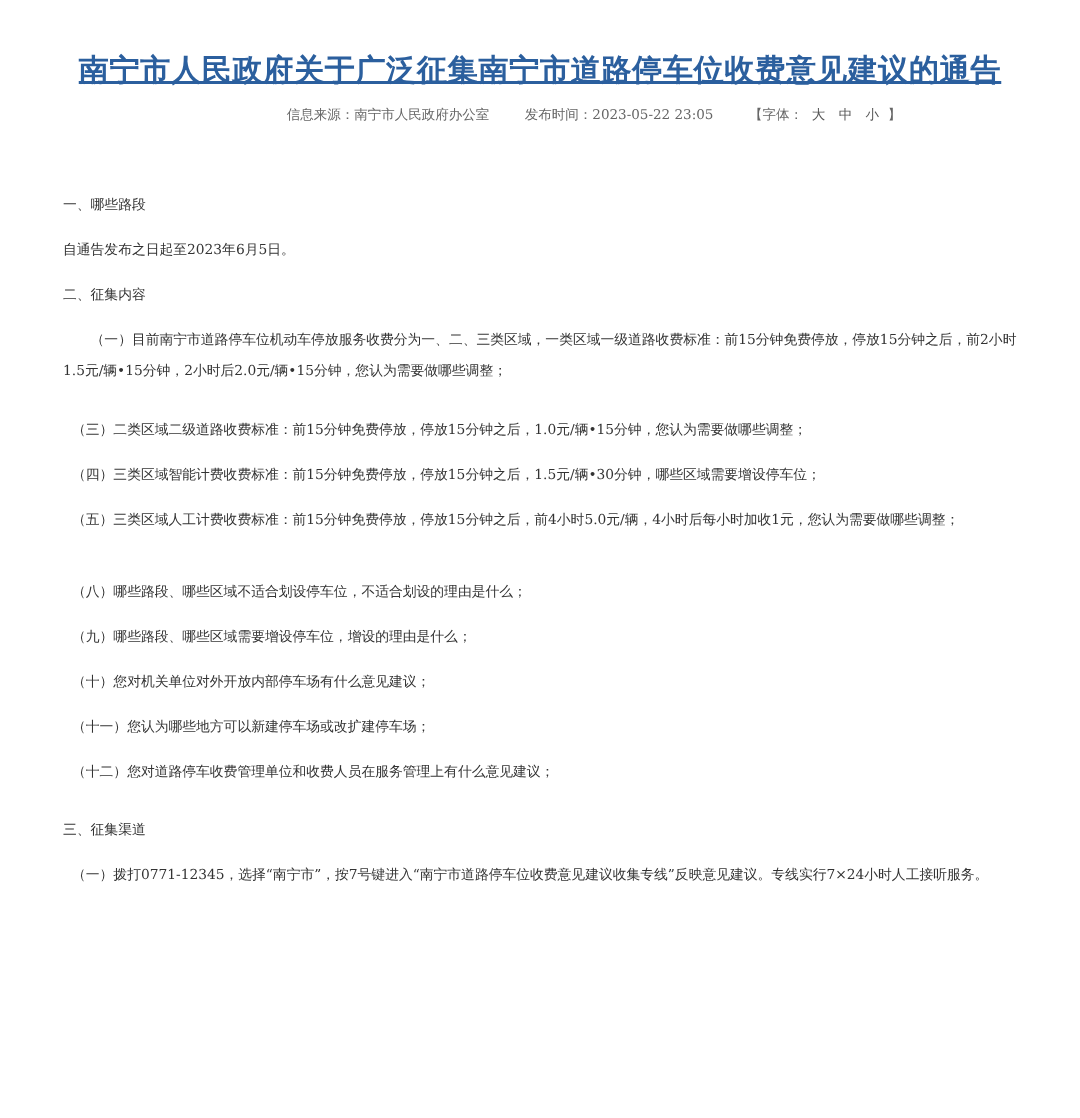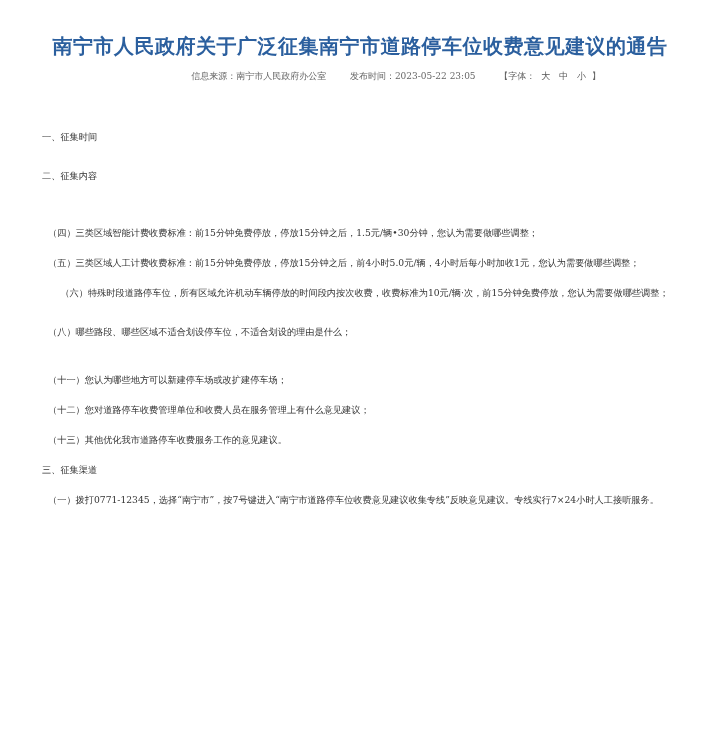--- a/index.html
+++ b/index.html
@@ -7,20 +7,21 @@
       width: 720px; height: 745px; overflow: hidden;
       font-family: "DejaVu Serif", "Liberation Serif", serif;
       color: #333333;
     }
     .page { position: relative; width: 720px; height: 745px; }
     .title {
       position: absolute; top: 20px; left: 0; width: 720px;
       text-align: center; font-size: 20px; font-weight: bold;
       color: #2b5f9e; letter-spacing: 0.5px;
       font-family: "DejaVu Sans", "Liberation Sans", sans-serif;
+      text-decoration: underline;
     }
     .meta {
       position: absolute; top: 70px; left: 0; width: 720px;
       text-align: center; font-size: 9px; color: #666666; padding-left: 36px;
     }
     .meta span { display: inline-block; }
     .meta .gap { width: 18px; }
     .meta .fs-btn { cursor: pointer; margin: 0 3px; color: #555; }
     .body-text {
       position: absolute; top: 117px; left: 42px; width: 642px;
@@ -45,43 +46,46 @@
     <span class="gap"></span>
     <span>【字体：</span>
     <span class="fs-btn">大</span>
     <span class="fs-btn">中</span>
     <span class="fs-btn">小</span>
     <span>】</span>
   </div>
 
   <div class="body-text">
     <div class="p-gap"></div>
-    <p class="heading">一、征集时间</p>
+    <p class="heading">一、哪些路段</p>
     <div class="p-gap"></div>
+    <p>自通告发布之日起至2023年6月5日。</p>
     <div class="p-gap"></div>
     <p class="heading">二、征集内容</p>
     <div class="p-gap"></div>
+    <p class="indent">（一）目前南宁市道路停车位机动车停放服务收费分为一、二、三类区域，一类区域一级道路收费标准：前15分钟免费停放，停放15分钟之后，前2小时1.5元/辆•15分钟，2小时后2.0元/辆•15分钟，您认为需要做哪些调整；</p>
     <div class="p-gap"></div>
     <div class="p-gap"></div>
+    <p class="item">（三）二类区域二级道路收费标准：前15分钟免费停放，停放15分钟之后，1.0元/辆•15分钟，您认为需要做哪些调整；</p>
     <div class="p-gap"></div>
-    <p class="item">（四）三类区域智能计费收费标准：前15分钟免费停放，停放15分钟之后，1.5元/辆•30分钟，您认为需要做哪些调整；</p>
+    <p class="item">（四）三类区域智能计费收费标准：前15分钟免费停放，停放15分钟之后，1.5元/辆•30分钟，哪些区域需要增设停车位；</p>
     <div class="p-gap"></div>
     <p class="item">（五）三类区域人工计费收费标准：前15分钟免费停放，停放15分钟之后，前4小时5.0元/辆，4小时后每小时加收1元，您认为需要做哪些调整；</p>
     <div class="p-gap"></div>
-    <p class="indent">（六）特殊时段道路停车位，所有区域允许机动车辆停放的时间段内按次收费，收费标准为10元/辆·次，前15分钟免费停放，您认为需要做哪些调整；</p>
     <div class="p-gap"></div>
     <div class="p-gap"></div>
     <p class="item">（八）哪些路段、哪些区域不适合划设停车位，不适合划设的理由是什么；</p>
     <div class="p-gap"></div>
+    <p class="item">（九）哪些路段、哪些区域需要增设停车位，增设的理由是什么；</p>
     <div class="p-gap"></div>
+    <p class="item">（十）您对机关单位对外开放内部停车场有什么意见建议；</p>
     <div class="p-gap"></div>
     <p class="item">（十一）您认为哪些地方可以新建停车场或改扩建停车场；</p>
     <div class="p-gap"></div>
     <p class="item">（十二）您对道路停车收费管理单位和收费人员在服务管理上有什么意见建议；</p>
     <div class="p-gap"></div>
-    <p class="item">（十三）其他优化我市道路停车收费服务工作的意见建议。</p>
     <div class="p-gap"></div>
     <p class="heading">三、征集渠道</p>
     <div class="p-gap"></div>
     <p class="item">（一）拨打0771-12345，选择“南宁市”，按7号键进入“南宁市道路停车位收费意见建议收集专线”反映意见建议。专线实行7×24小时人工接听服务。</p>
 
   </div>
 </div>
 
 </body></html>

